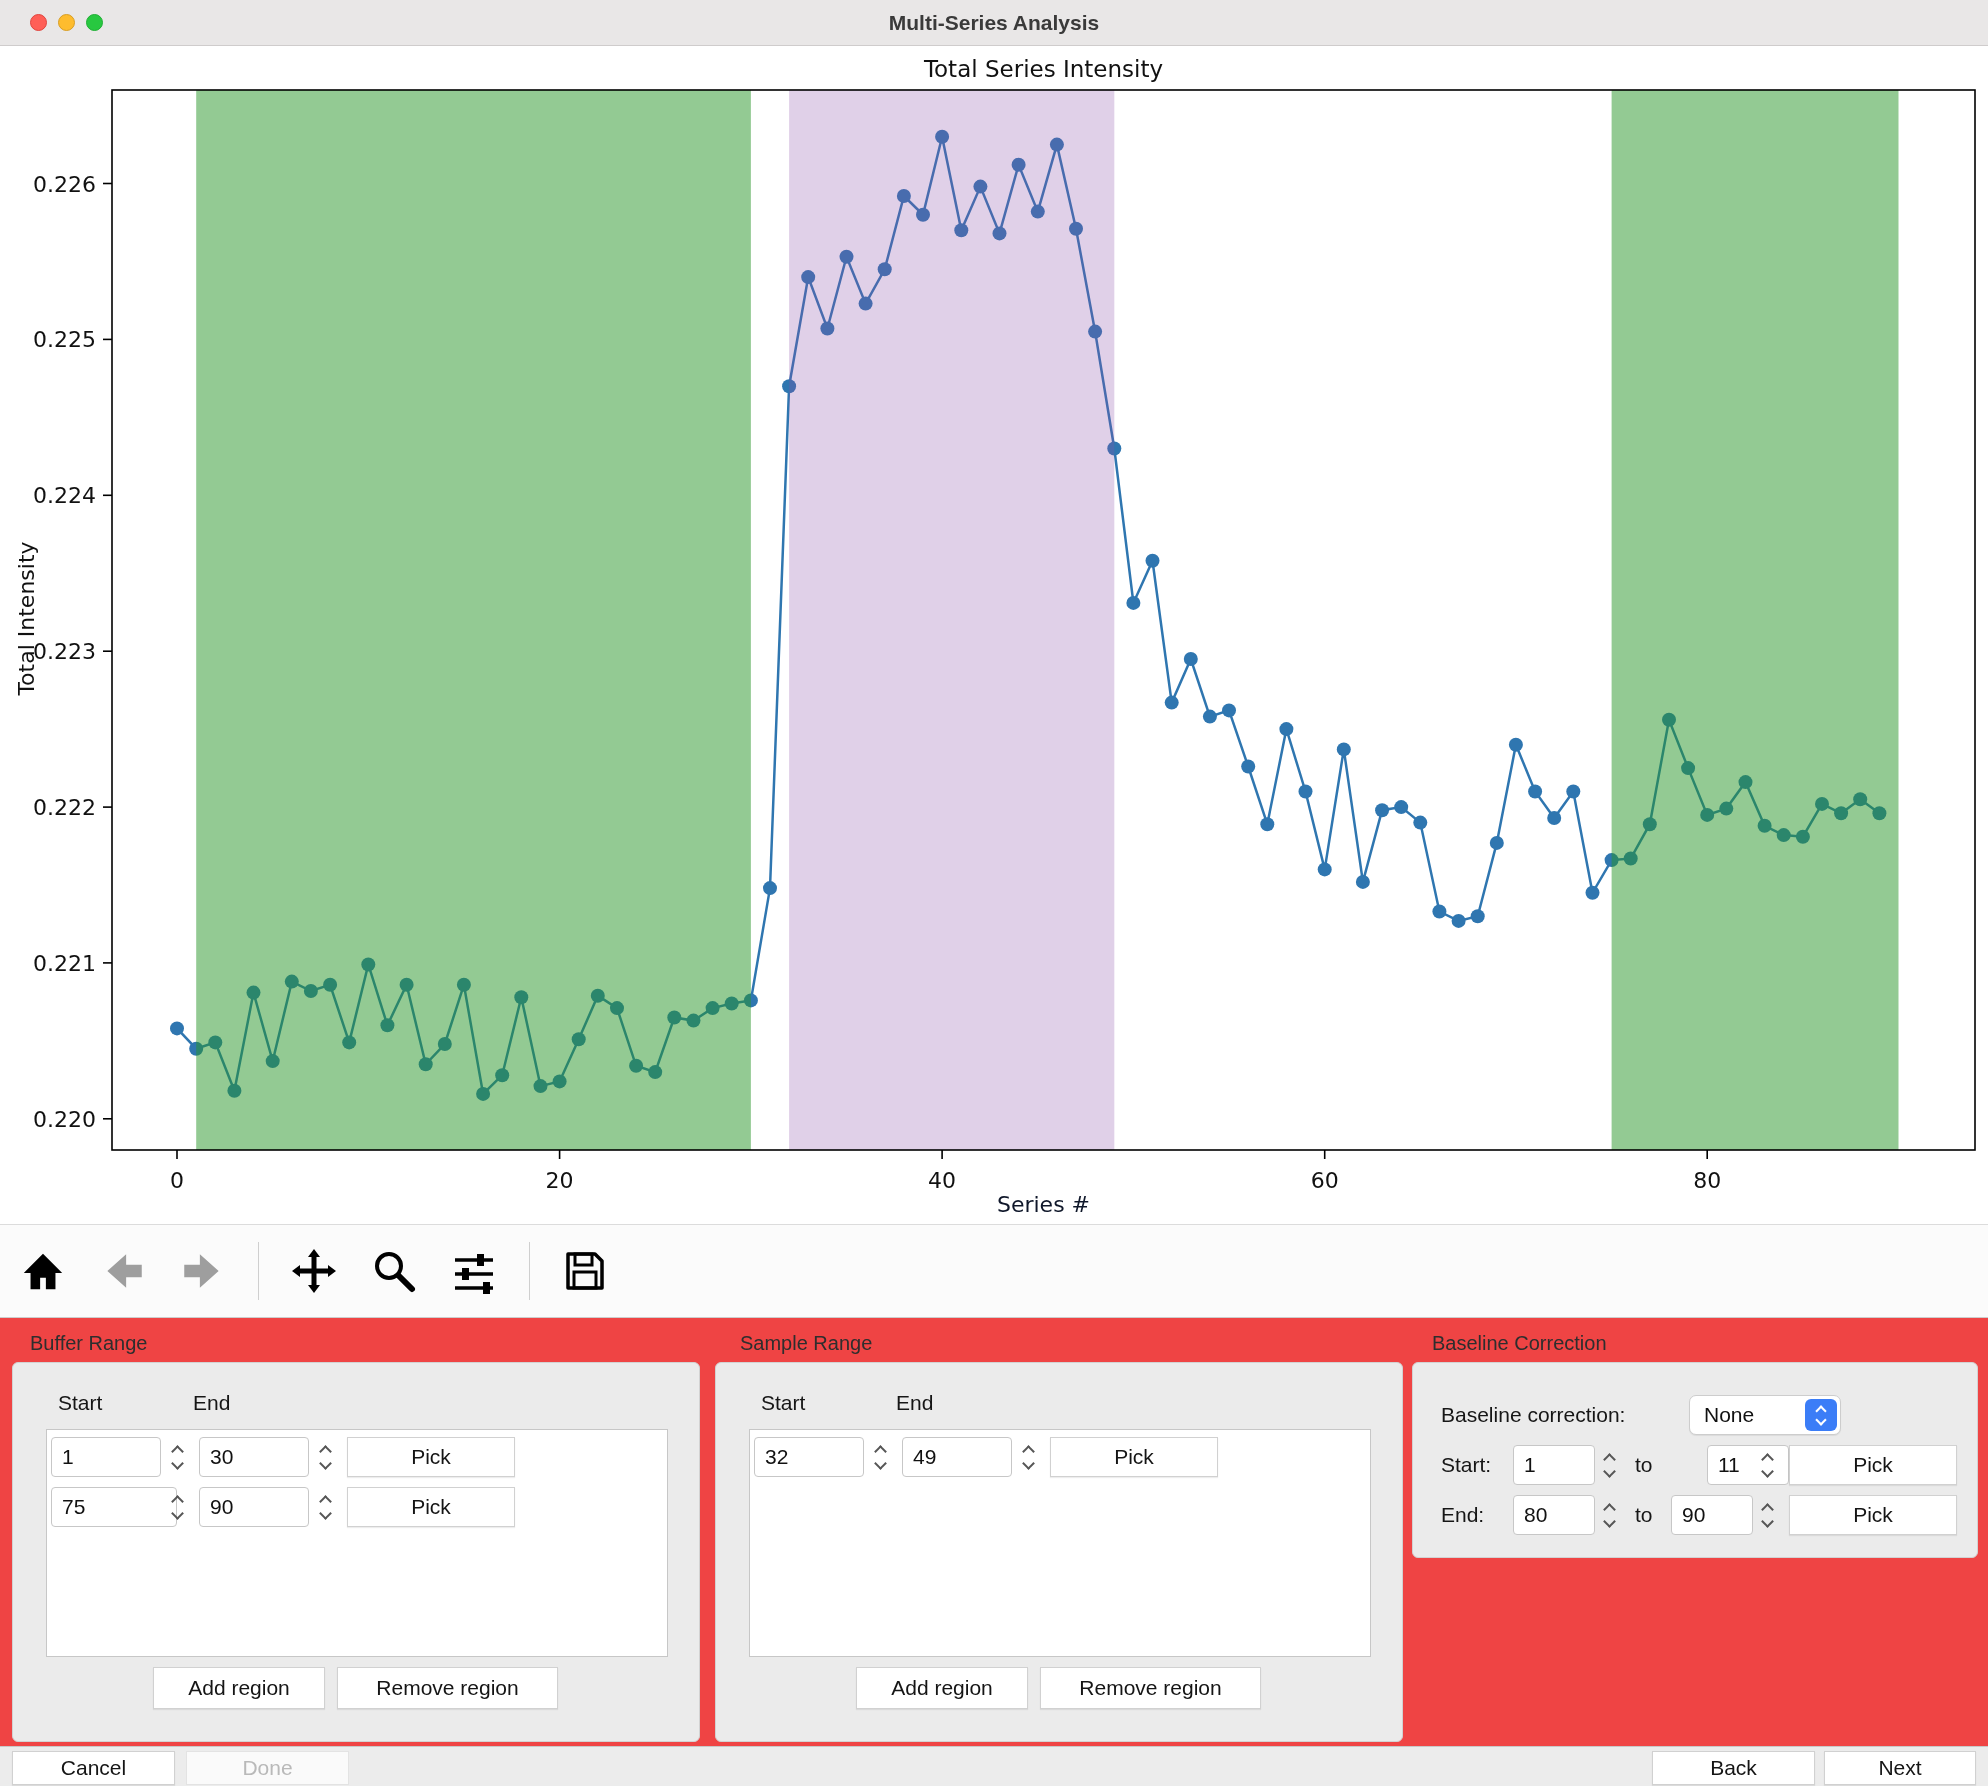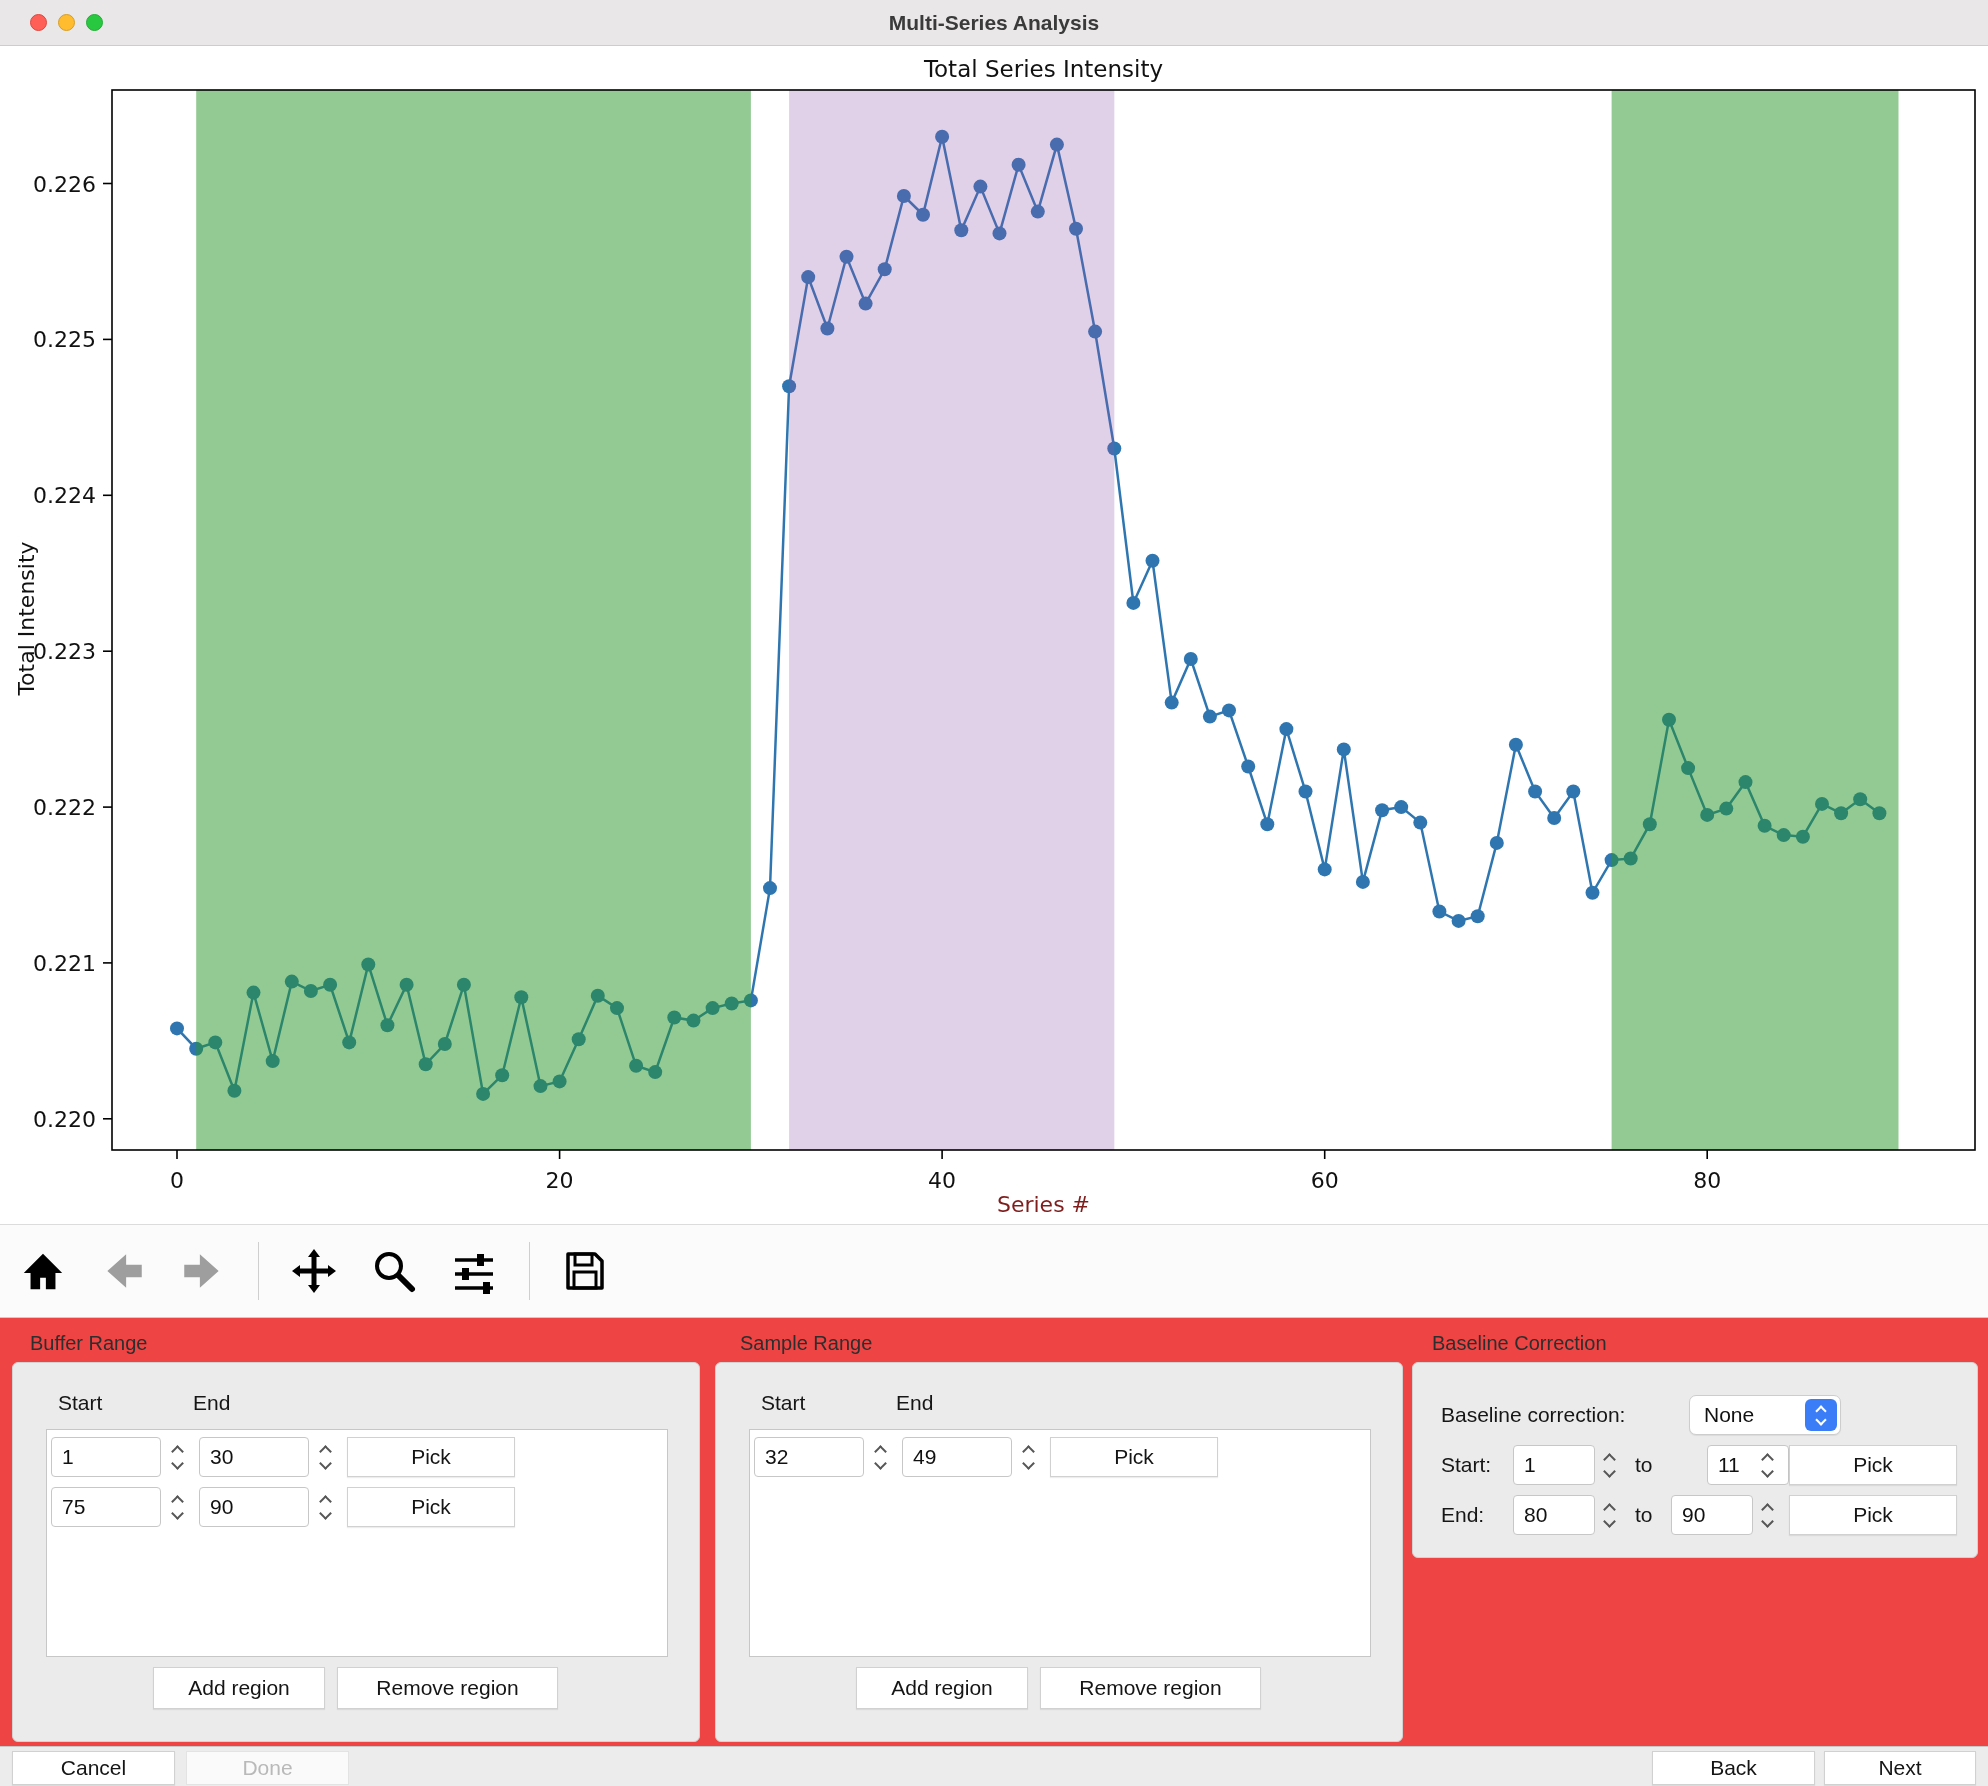--- a/index.html
+++ b/index.html
@@ -12,21 +12,21 @@
   .tl { width:17px; height:17px; border-radius:50%; display:block; }
   .tl.red { background:#ff5f57; border:1px solid #e0443e; }
   .tl.yellow { background:#febc2e; border:1px solid #d89e24; }
   .tl.green { background:#28c840; border:1px solid #1faf34; }
   .win-title { position:absolute; left:0; top:0; width:100%; height:56px; line-height:46px; text-align:center; font-size:21px; font-weight:bold; color:#3a3a3a; }
 
   
   .chart-area { position:absolute; left:0; top:46px; width:1988px; height:1178px; background:#ffffff; }
   .chart-title { position:absolute; left:112px; top:10px; width:1863px; text-align:center; font-size:23px; color:#111; font-family:"DejaVu Sans", sans-serif; }
   .ylabel { position:absolute; left:-124px; top:560px; width:300px; text-align:center; font-size:22px; color:#111; transform:rotate(-90deg); font-family:"DejaVu Sans", sans-serif; white-space:nowrap; }
-  .xlabel { position:absolute; left:112px; top:1146px; width:1863px; text-align:center; font-size:22px; color:#7f1d1d; font-family:"DejaVu Sans", sans-serif; }
+  .xlabel { position:absolute; left:112px; top:1146px; width:1863px; text-align:center; font-size:22px; color:#0f172a; font-family:"DejaVu Sans", sans-serif; }
   #plot { position:absolute; left:0; top:0; width:1988px; height:1178px; }
 
   
   .toolbar { position:absolute; left:0; top:1224px; width:1988px; height:94px; background:#fbfbfb; border-top:1px solid #dcdcdc; border-bottom:1px solid #cdcdcd; display:flex; align-items:center; padding-left:18px; gap:30px; }
   .tb-icon { width:50px; height:50px; display:flex; align-items:center; justify-content:center; }
   .tb-sep { width:1px; height:58px; background:#cfcfcf; }
 
   
   .panels { position:absolute; left:0; top:1318px; width:1988px; height:428px; background:#ef4444; }
   .group-label { position:absolute; font-size:20px; color:#2e2e2e; }
@@ -250,21 +250,21 @@
             <i class="chev-up"></i>
             <i class="chev-down"></i>
           </span>
         <div class="spin" style="left:152px; top:7px; width:110px;"><span>30</span></div>
         <span class="stepper" style="left:266px; top:7px;">
             <i class="chev-up"></i>
             <i class="chev-down"></i>
           </span>
         <div class="btn" style="left:300px; top:7px; width:168px; height:40px;">Pick</div>
 
-        <div class="spin" style="left:4px; top:57px; width:110px;"><span>75</span></div>
+        <div class="spin" style="left:4px; top:57px; width:126px;"><span>75</span></div>
         <span class="stepper" style="left:118px; top:57px;">
             <i class="chev-up"></i>
             <i class="chev-down"></i>
           </span>
         <div class="spin" style="left:152px; top:57px; width:110px;"><span>90</span></div>
         <span class="stepper" style="left:266px; top:57px;">
             <i class="chev-up"></i>
             <i class="chev-down"></i>
           </span>
         <div class="btn" style="left:300px; top:57px; width:168px; height:40px;">Pick</div>

